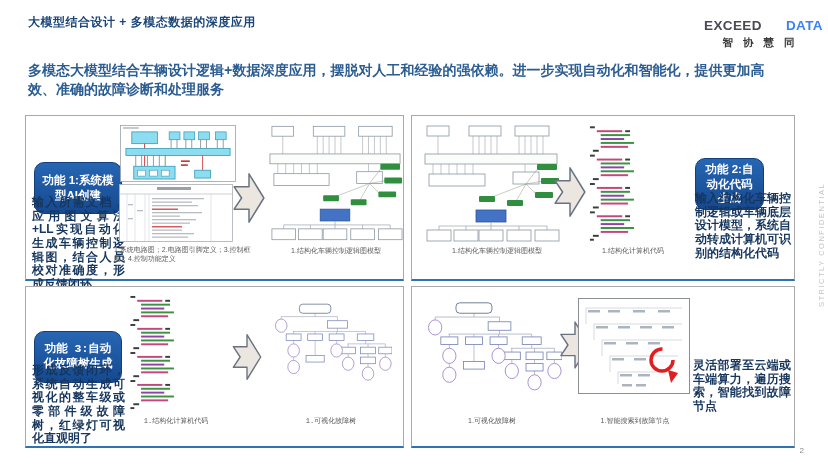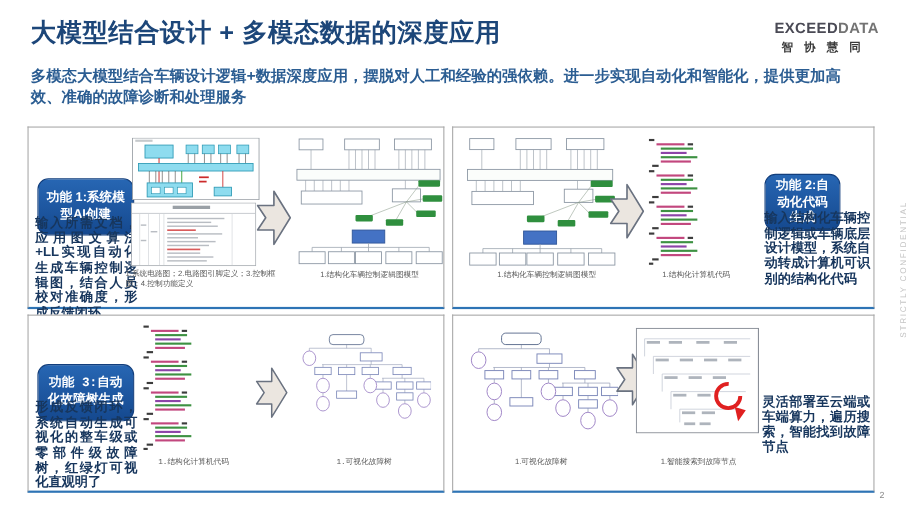--- a/index.html
+++ b/index.html
@@ -1,30 +1,30 @@
 <!DOCTYPE html>
 <html><head>
 <meta charset="utf-8">
 <style>
   html,body{margin:0;padding:0;}
   body{
     width:828px;height:465px;position:relative;overflow:hidden;
     background:#ffffff;font-family:"Liberation Sans",sans-serif;
   }
   .title{
-    position:absolute;left:28px;top:14px;font-size:23px;font-weight:bold;
+    position:absolute;left:28px;top:14px;font-size:12px;font-weight:bold;
     color:#1c4679;letter-spacing:0.5px;
   }
   .subtitle{
     position:absolute;left:28px;top:62px;width:748px;font-size:14px;
     font-weight:bold;color:#2b5d92;line-height:1.35;font-family:Liberation Mono, monospace;
   }
   .logo{position:absolute;left:704px;top:18px;text-align:left;}
   .logo .brand{font-size:13.5px;font-weight:800;letter-spacing:0.4px;color:#4a4a55;}
-  .logo .brand .d{color:#737373;}
+  .logo .brand .d{color:#3b82f6;margin-left:24px;}
   .logo .cn{margin-top:3px;font-size:10.5px;font-weight:bold;letter-spacing:10px;color:#3a3a3a;text-align:center;}
   .watermark{
     position:absolute;right:2px;top:120px;height:250px;width:14px;
     writing-mode:vertical-lr;transform:rotate(180deg);text-align:center;
     font-size:7.5px;color:#c4c4c4;letter-spacing:1.5px;white-space:nowrap;
   }
   .pagenum{position:absolute;right:22px;bottom:10px;font-size:8px;color:#8a8a8a;letter-spacing:2px;}
 
   .panel{
     position:absolute;background:#fff;border:1px solid #a9a9a9;

